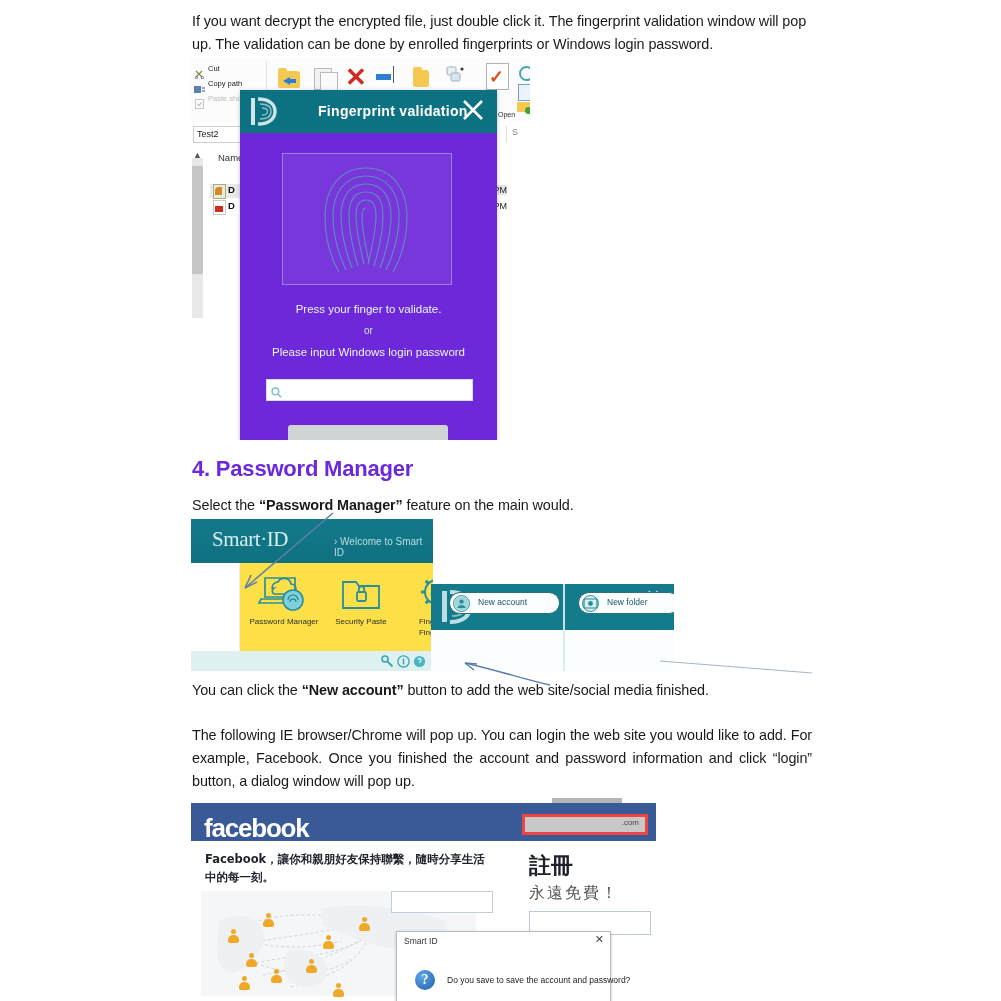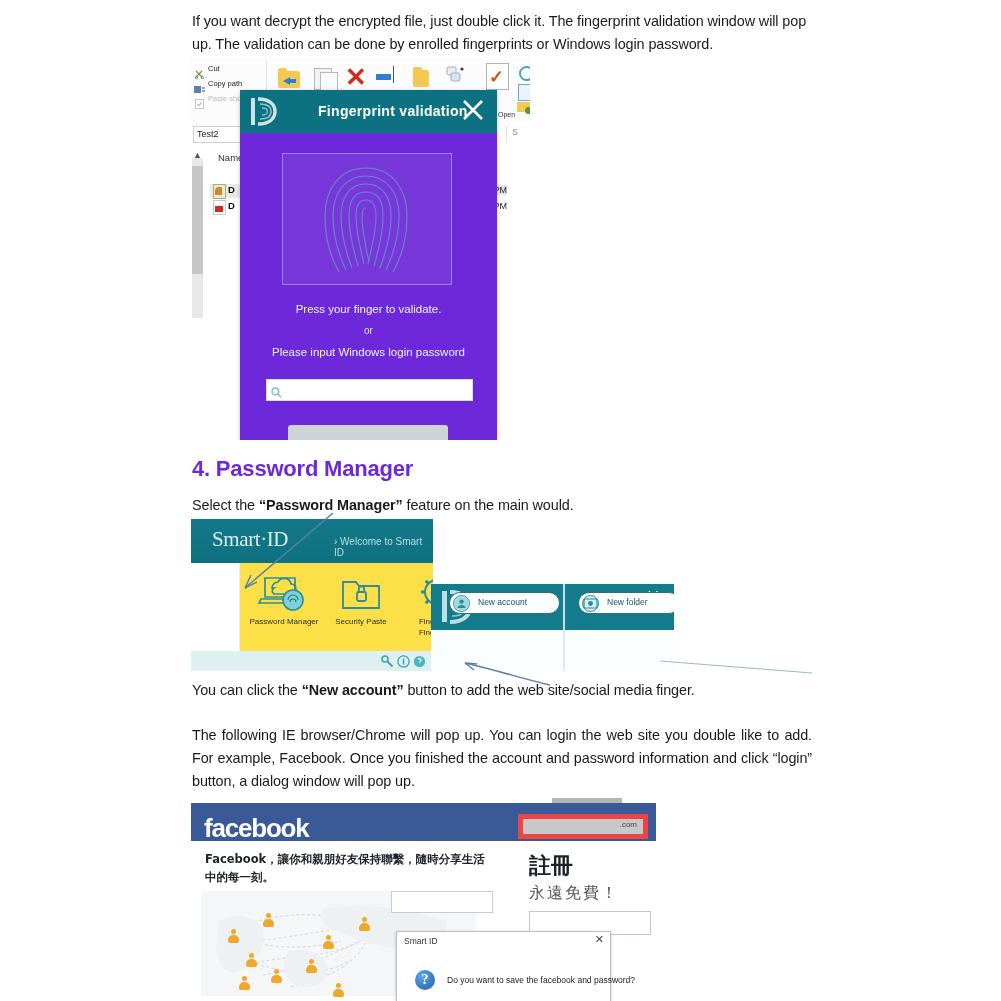--- a/index.html
+++ b/index.html
@@ -338,21 +338,21 @@
   }
   .fb-logo {
     position: absolute; left: 13px; top: 10px;
     font-size: 26px; font-weight: bold; color: #fff;
     letter-spacing: -1.2px;
     font-family: "Liberation Sans", sans-serif;
   }
   .fb-redact {
     position: absolute; right: 8px; top: 11px;
     width: 120px; height: 15px;
-    background: #c8c8c8; border: 5px solid #ef4444;
+    background: #c8c8c8; border: 3px solid #ef4444;
   }
   .fb-redact-txt { position: absolute; right: 6px; top: 1px; font-size: 8px; color: #444; }
   .fb-redact2 { position: absolute; right: 34px; top: 0px; width: 70px; height: 6px; background: #b5b5b5; }
   .fb-content {
     position: absolute; left: 0; top: 43px;
     width: 465px; height: 160px; background: #fff;
   }
   .fb-tagline {
     position: absolute; left: 14px; top: 9px;
     width: 280px;
@@ -719,24 +719,24 @@
         <svg width="15" height="15" viewBox="0 0 15 15">
             <rect x="1" y="3" width="13" height="9" rx="1" fill="none" stroke="#2b8b98" stroke-width="1.2"></rect>
             <circle cx="7.5" cy="7.5" r="2.4" fill="#2b8b98"></circle>
           </svg>
       </span>
       <span class="pm-pill-lbl">New folder</span>
     </div>
   </div>
 
   <div class="doc-para" style="left:192px; top:679px; width:620px;">
-    <span>You can click the </span><b>“New account”</b><span> button to add the web site/social media finger.</span>
+    <span>You can click the </span><b>“New account”</b><span> button to add the web site/social media finished.</span>
   </div>
 
-  <div class="doc-para justify" style="left:192px; top:724px; width:620px;">The following IE browser/Chrome will pop up. You can login the web site you double like to add. For example, Facebook. Once you finished the account and password information and click “login” button, a dialog window will pop up.</div>
+  <div class="doc-para justify" style="left:192px; top:724px; width:620px;">The following IE browser/Chrome will pop up. You can login the web site you would like to add. For example, Facebook. Once you finished the account and password information and click “login” button, a dialog window will pop up.</div>
 
   <div id="fig-fb">
     <div class="fb-top">
       <div class="fb-redact2"></div>
     </div>
     <div class="fb-bar">
       <div class="fb-logo">facebook</div>
       <div class="fb-redact">
         <span class="fb-redact-txt">.com</span>
       </div>
@@ -776,21 +776,21 @@
 
       <div class="fb-signup-title">註冊</div>
       <div class="fb-signup-sub">永遠免費！</div>
       <div class="fb-field" style="top:70px;"></div>
       <div class="fb-field-lbl" style="top:100px;">電子郵件</div>
 
       <div id="smartid-dialog">
         <div class="sd-title">Smart ID</div>
         <div class="sd-close">✕</div>
         <div class="sd-qico">?</div>
-        <div class="sd-msg">Do you want to save the facebook and password?</div>
+        <div class="sd-msg">Do you save to save the account and password?</div>
 
       </div>
     </div>
   </div>
 
   <svg class="anno" style="left:185px; top:505px; width:190px; height:100px;">
     <path d="M148 8 L60 83" stroke="#5b7faa" stroke-width="1.5" fill="none"></path>
     <path d="M60 83 L72 77 M60 83 L66 70" stroke="#5b7faa" stroke-width="1.5" fill="none"></path>
   </svg>
   <svg class="anno" style="left:425px; top:655px; width:140px; height:40px;">

